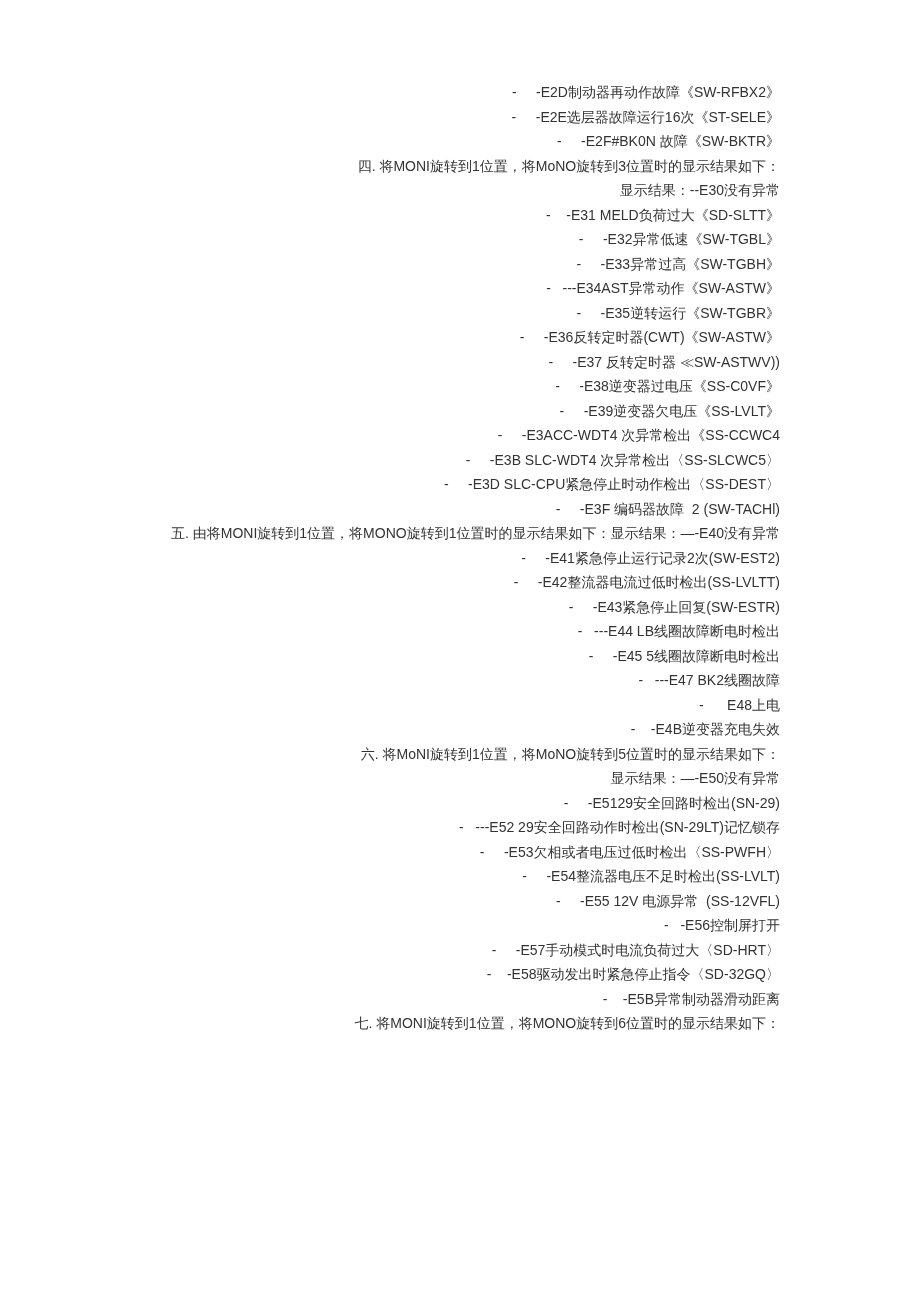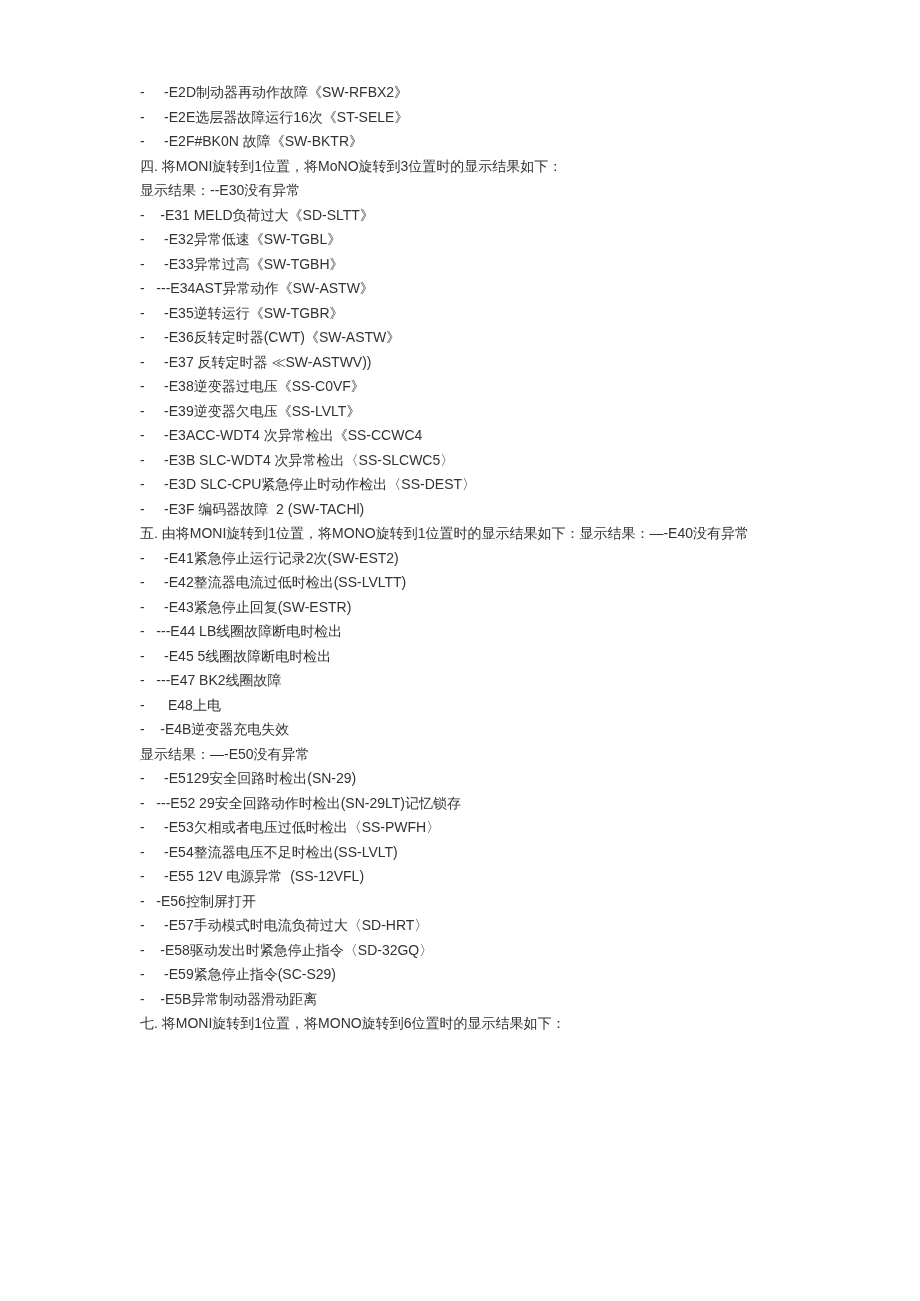--- a/index.html
+++ b/index.html
@@ -9,20 +9,21 @@
       color: #333;
       background: #fff;
       margin: 0;
       padding: 80px 140px 60px 140px;
       width: 920px;
       box-sizing: border-box;
     }
     .line {
       margin: 0;
       white-space: pre-wrap;
+      text-align: right;
     }
   </style>
 </head>
 <body>
 
 <div id="content">
     <p class="line">-     -E2D制动器再动作故障《SW-RFBX2》</p>
     <p class="line">-     -E2E选层器故障运行16次《ST-SELE》</p>
     <p class="line">-     -E2F#BK0N 故障《SW-BKTR》</p>
     <p class="line">四. 将MONI旋转到1位置，将MoNO旋转到3位置时的显示结果如下：</p>
@@ -42,25 +43,25 @@
     <p class="line">-     -E3F 编码器故障  2 (SW-TACHl)</p>
     <p class="line">五. 由将MONI旋转到1位置，将MONO旋转到1位置时的显示结果如下：显示结果：—-E40没有异常</p>
     <p class="line">-     -E41紧急停止运行记录2次(SW-EST2)</p>
     <p class="line">-     -E42整流器电流过低时检出(SS-LVLTT)</p>
     <p class="line">-     -E43紧急停止回复(SW-ESTR)</p>
     <p class="line">-   ---E44 LB线圈故障断电时检出</p>
     <p class="line">-     -E45 5线圈故障断电时检出</p>
     <p class="line">-   ---E47 BK2线圈故障</p>
     <p class="line">-      E48上电</p>
     <p class="line">-    -E4B逆变器充电失效</p>
+    <p class="line">六. 将MoNI旋转到1位置，将MoNO旋转到5位置时的显示结果如下：</p>
     <p class="line">显示结果：—-E50没有异常</p>
     <p class="line">-     -E5129安全回路时检出(SN-29)</p>
     <p class="line">-   ---E52 29安全回路动作时检出(SN-29LT)记忆锁存</p>
     <p class="line">-     -E53欠相或者电压过低时检出〈SS-PWFH〉</p>
     <p class="line">-     -E54整流器电压不足时检出(SS-LVLT)</p>
     <p class="line">-     -E55 12V 电源异常  (SS-12VFL)</p>
     <p class="line">-   -E56控制屏打开</p>
     <p class="line">-     -E57手动模式时电流负荷过大〈SD-HRT〉</p>
     <p class="line">-    -E58驱动发出时紧急停止指令〈SD-32GQ〉</p>
-    <p class="line">-     -E59紧急停止指令(SC-S29)</p>
     <p class="line">-    -E5B异常制动器滑动距离</p>
     <p class="line">七. 将MONI旋转到1位置，将MONO旋转到6位置时的显示结果如下：</p>
   </div>
 
 </body></html>

